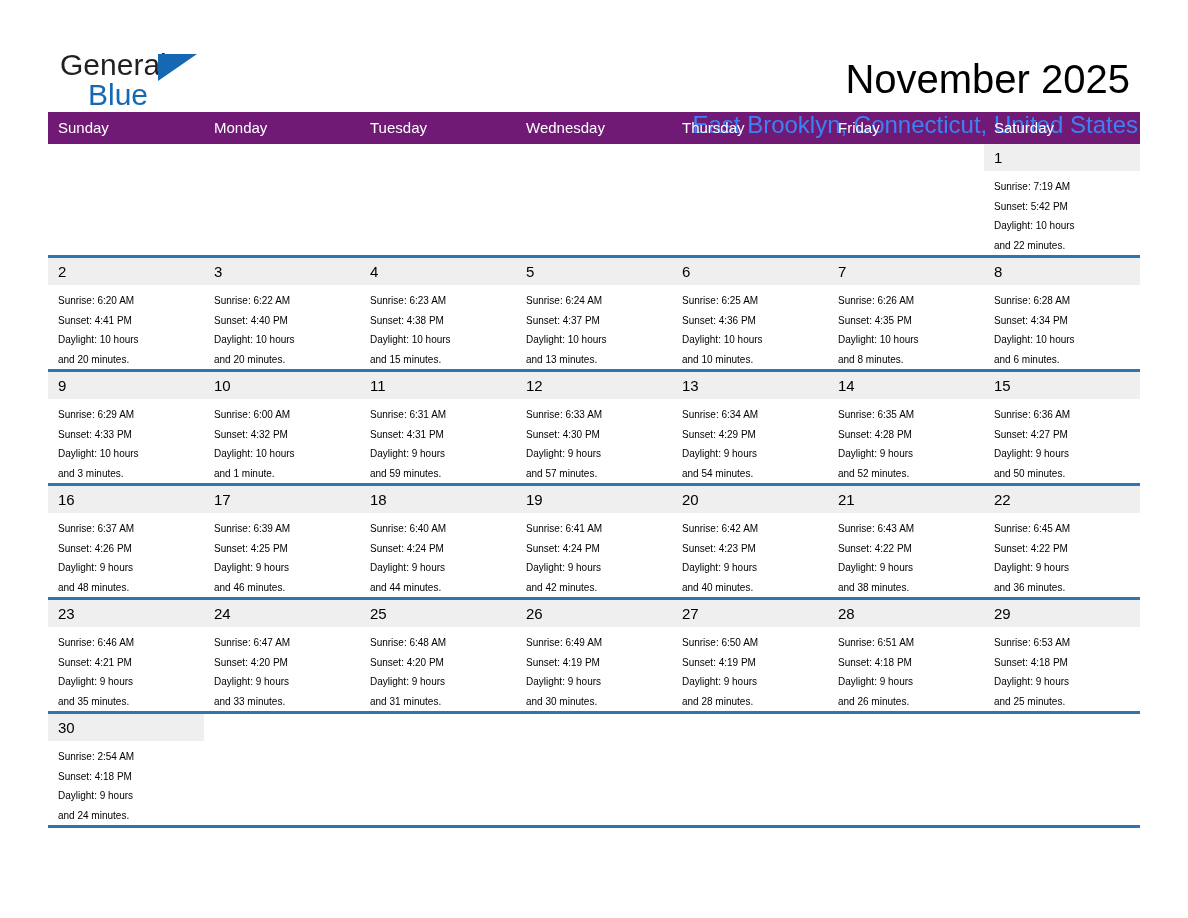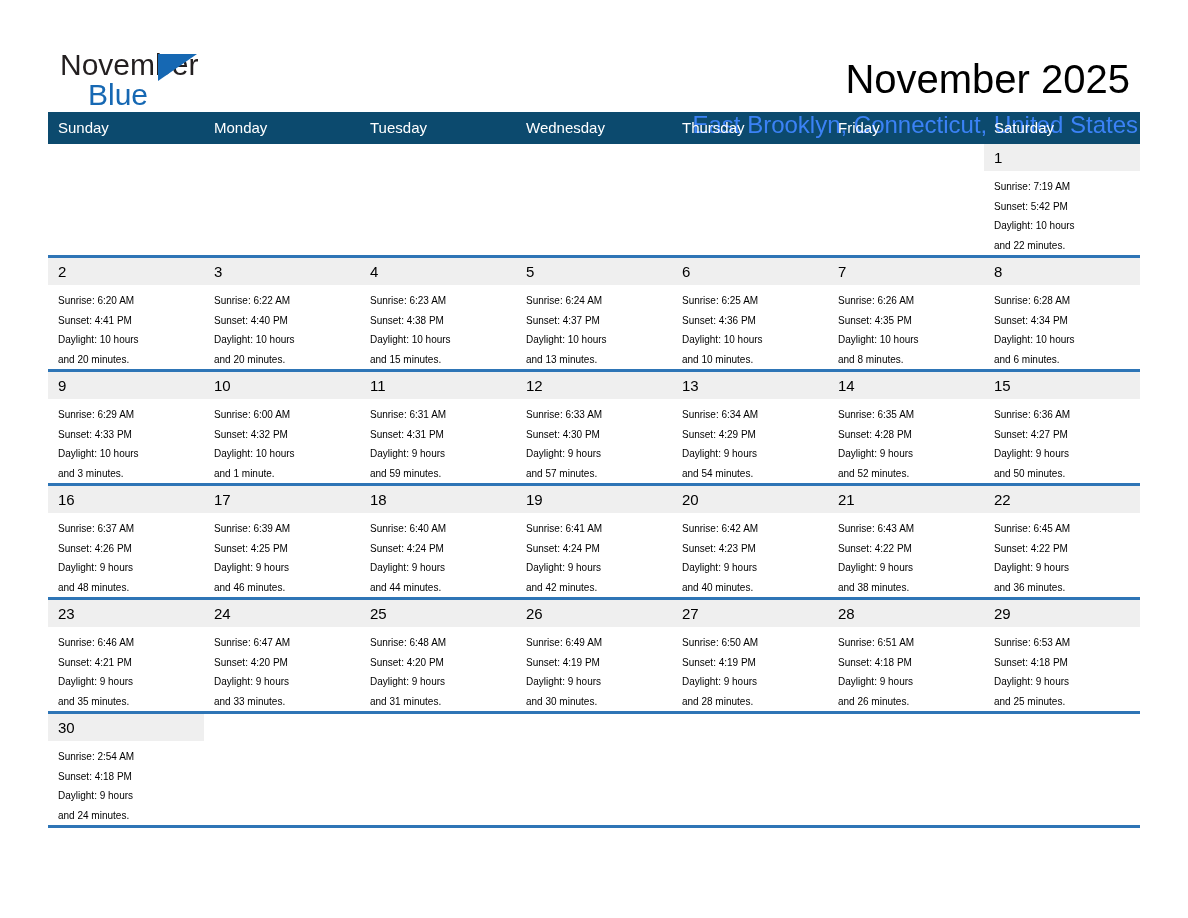--- a/index.html
+++ b/index.html
@@ -85,21 +85,21 @@
   
   .calendar {
     width: 1092px;
     border-collapse: collapse;
     table-layout: fixed;
     margin-top: 8px;
   }
   .calendar col { width: 156px; }
 
   .calendar thead th {
-    background: #0c4a6e;
+    background: #701a75;
     color: #ffffff;
     font-size: 15px;
     font-weight: normal;
     text-align: left;
     padding: 7px 0 8px 10px;
     height: 30px;
     border: none;
   }
 
   .week-row td {
@@ -134,21 +134,21 @@
   .details div { white-space: nowrap; }
 </style>
 </head>
 <body>
 
 <div class="page">
 
   <div class="header">
 
     <div class="logo">
-      <span class="logo-general">November</span>
+      <span class="logo-general">General</span>
       <span class="logo-triangle"></span>
       <span class="logo-blue">Blue</span>
     </div>
 
     <div class="title-block">
       <h1 class="month-title">November 2025</h1>
       <h2 class="location-title">East Brooklyn, Connecticut, United States</h2>
     </div>
 
   </div>

